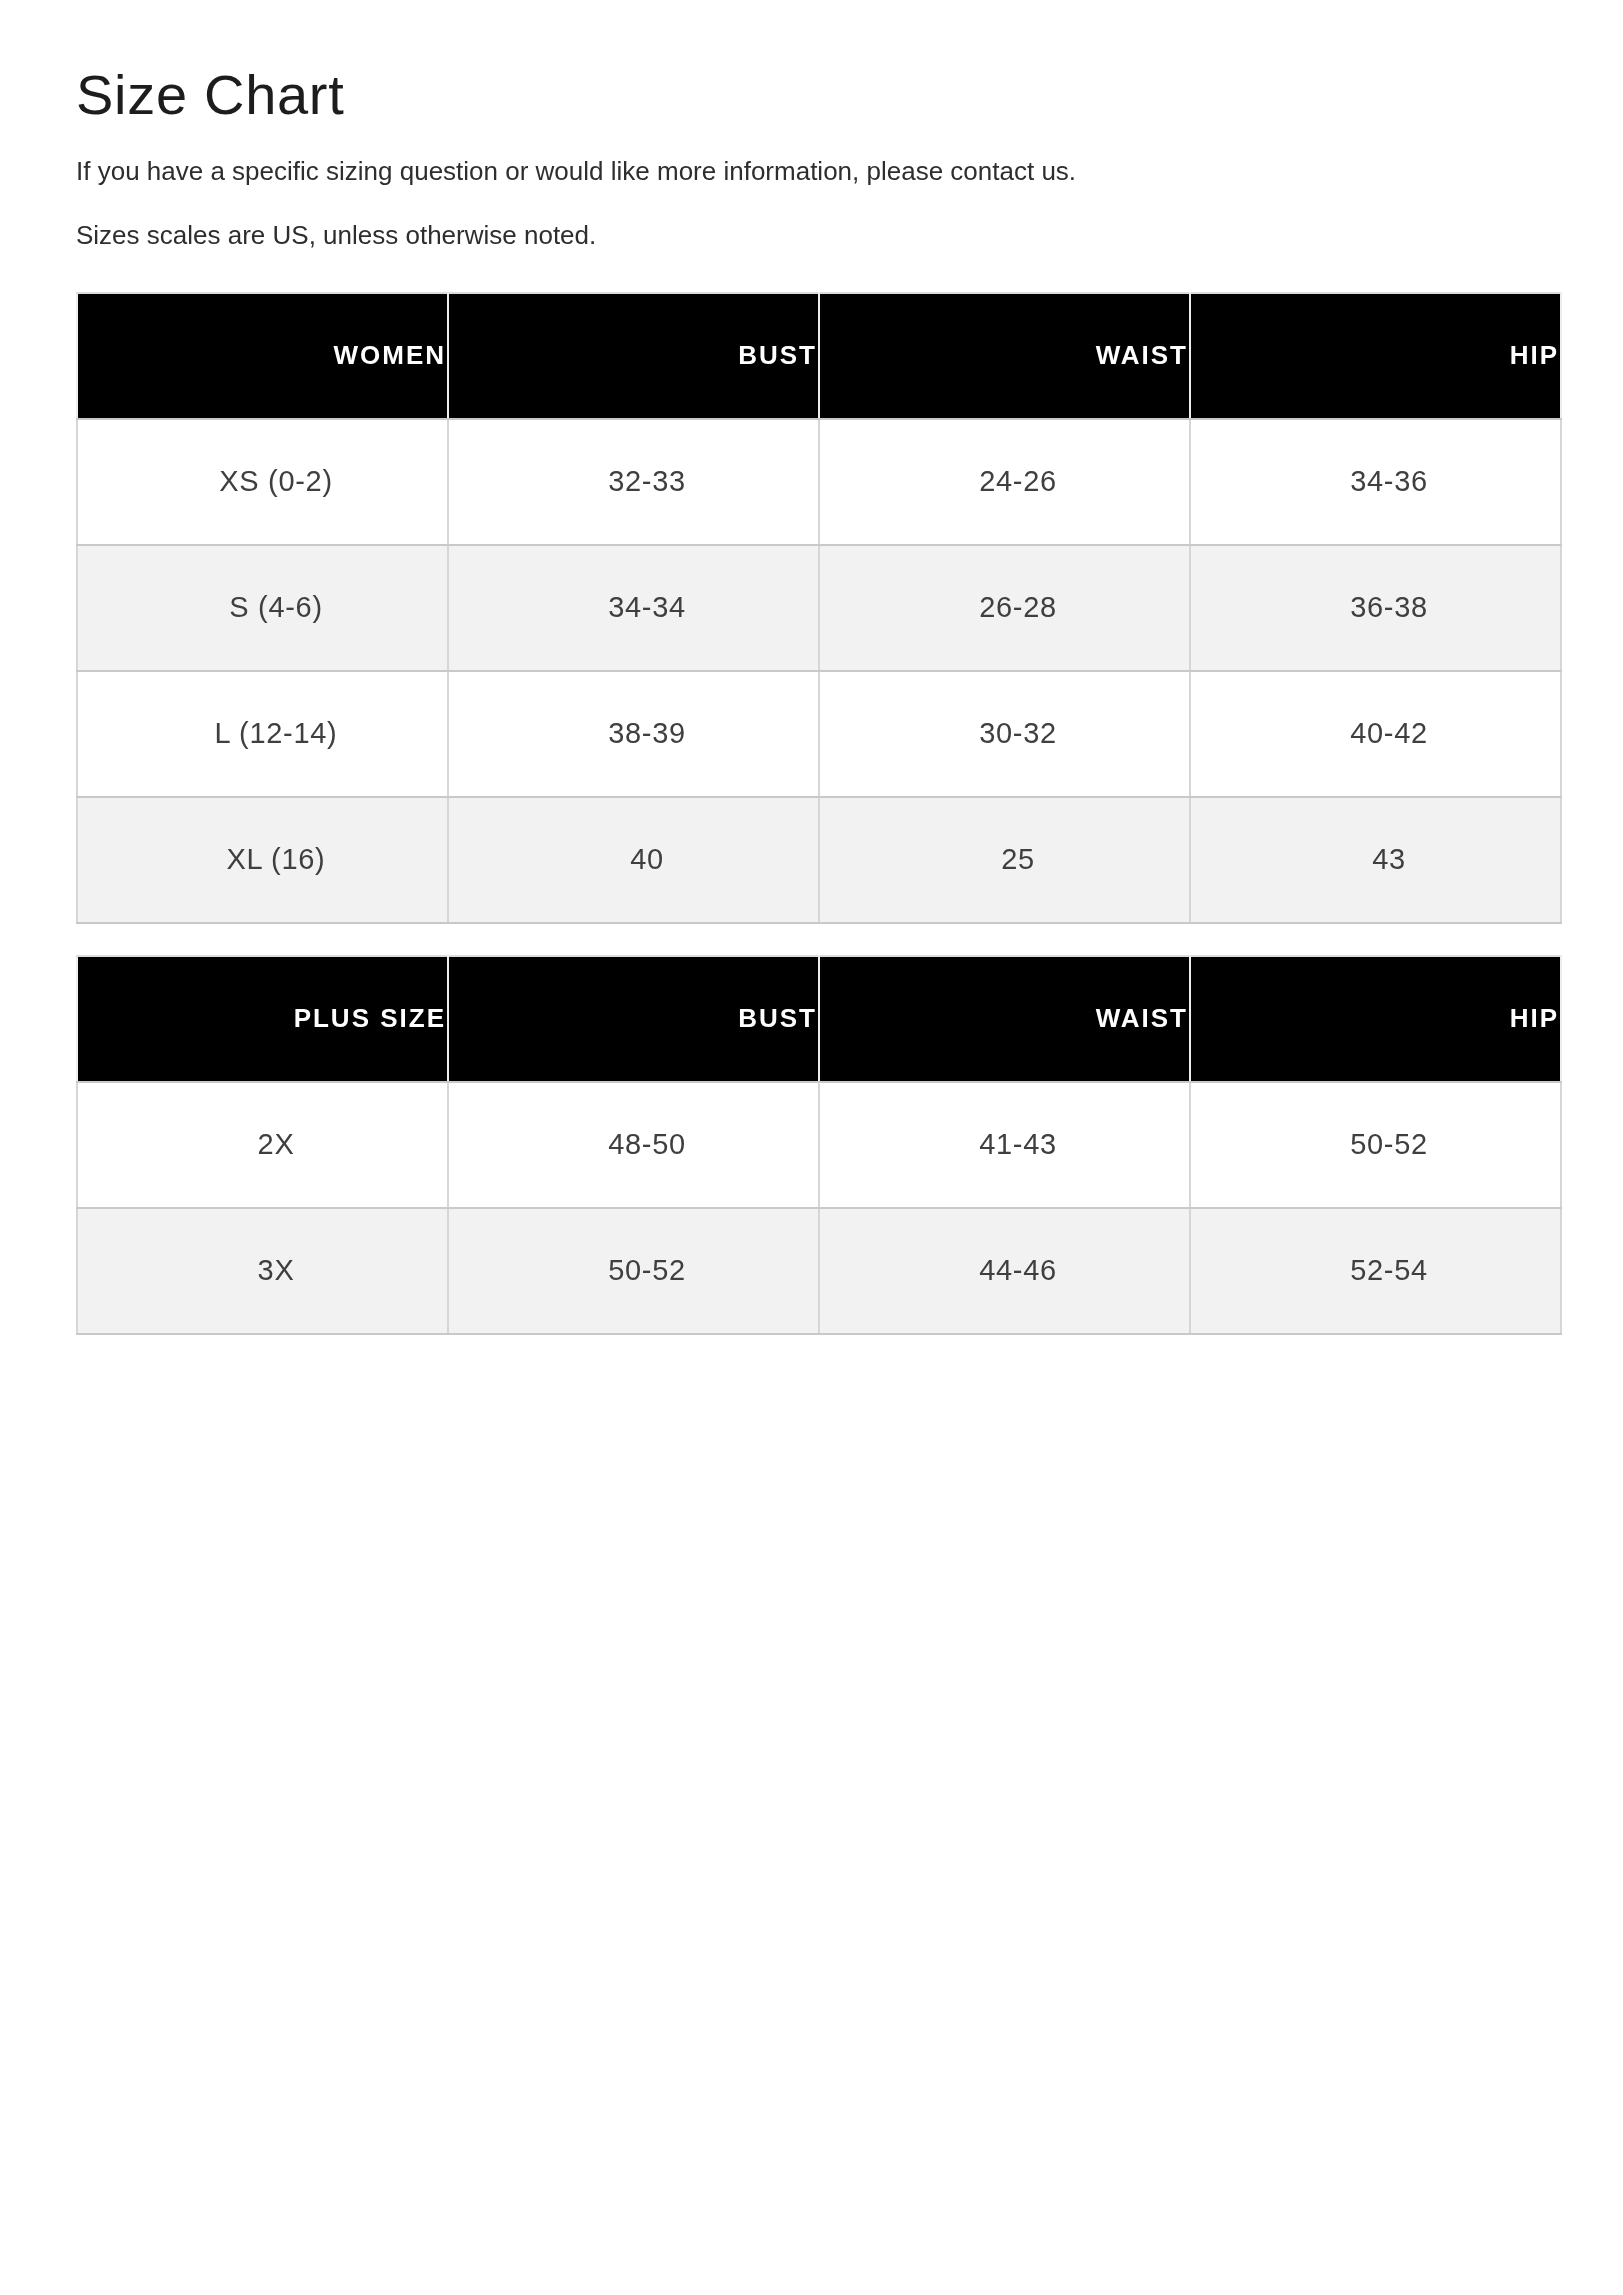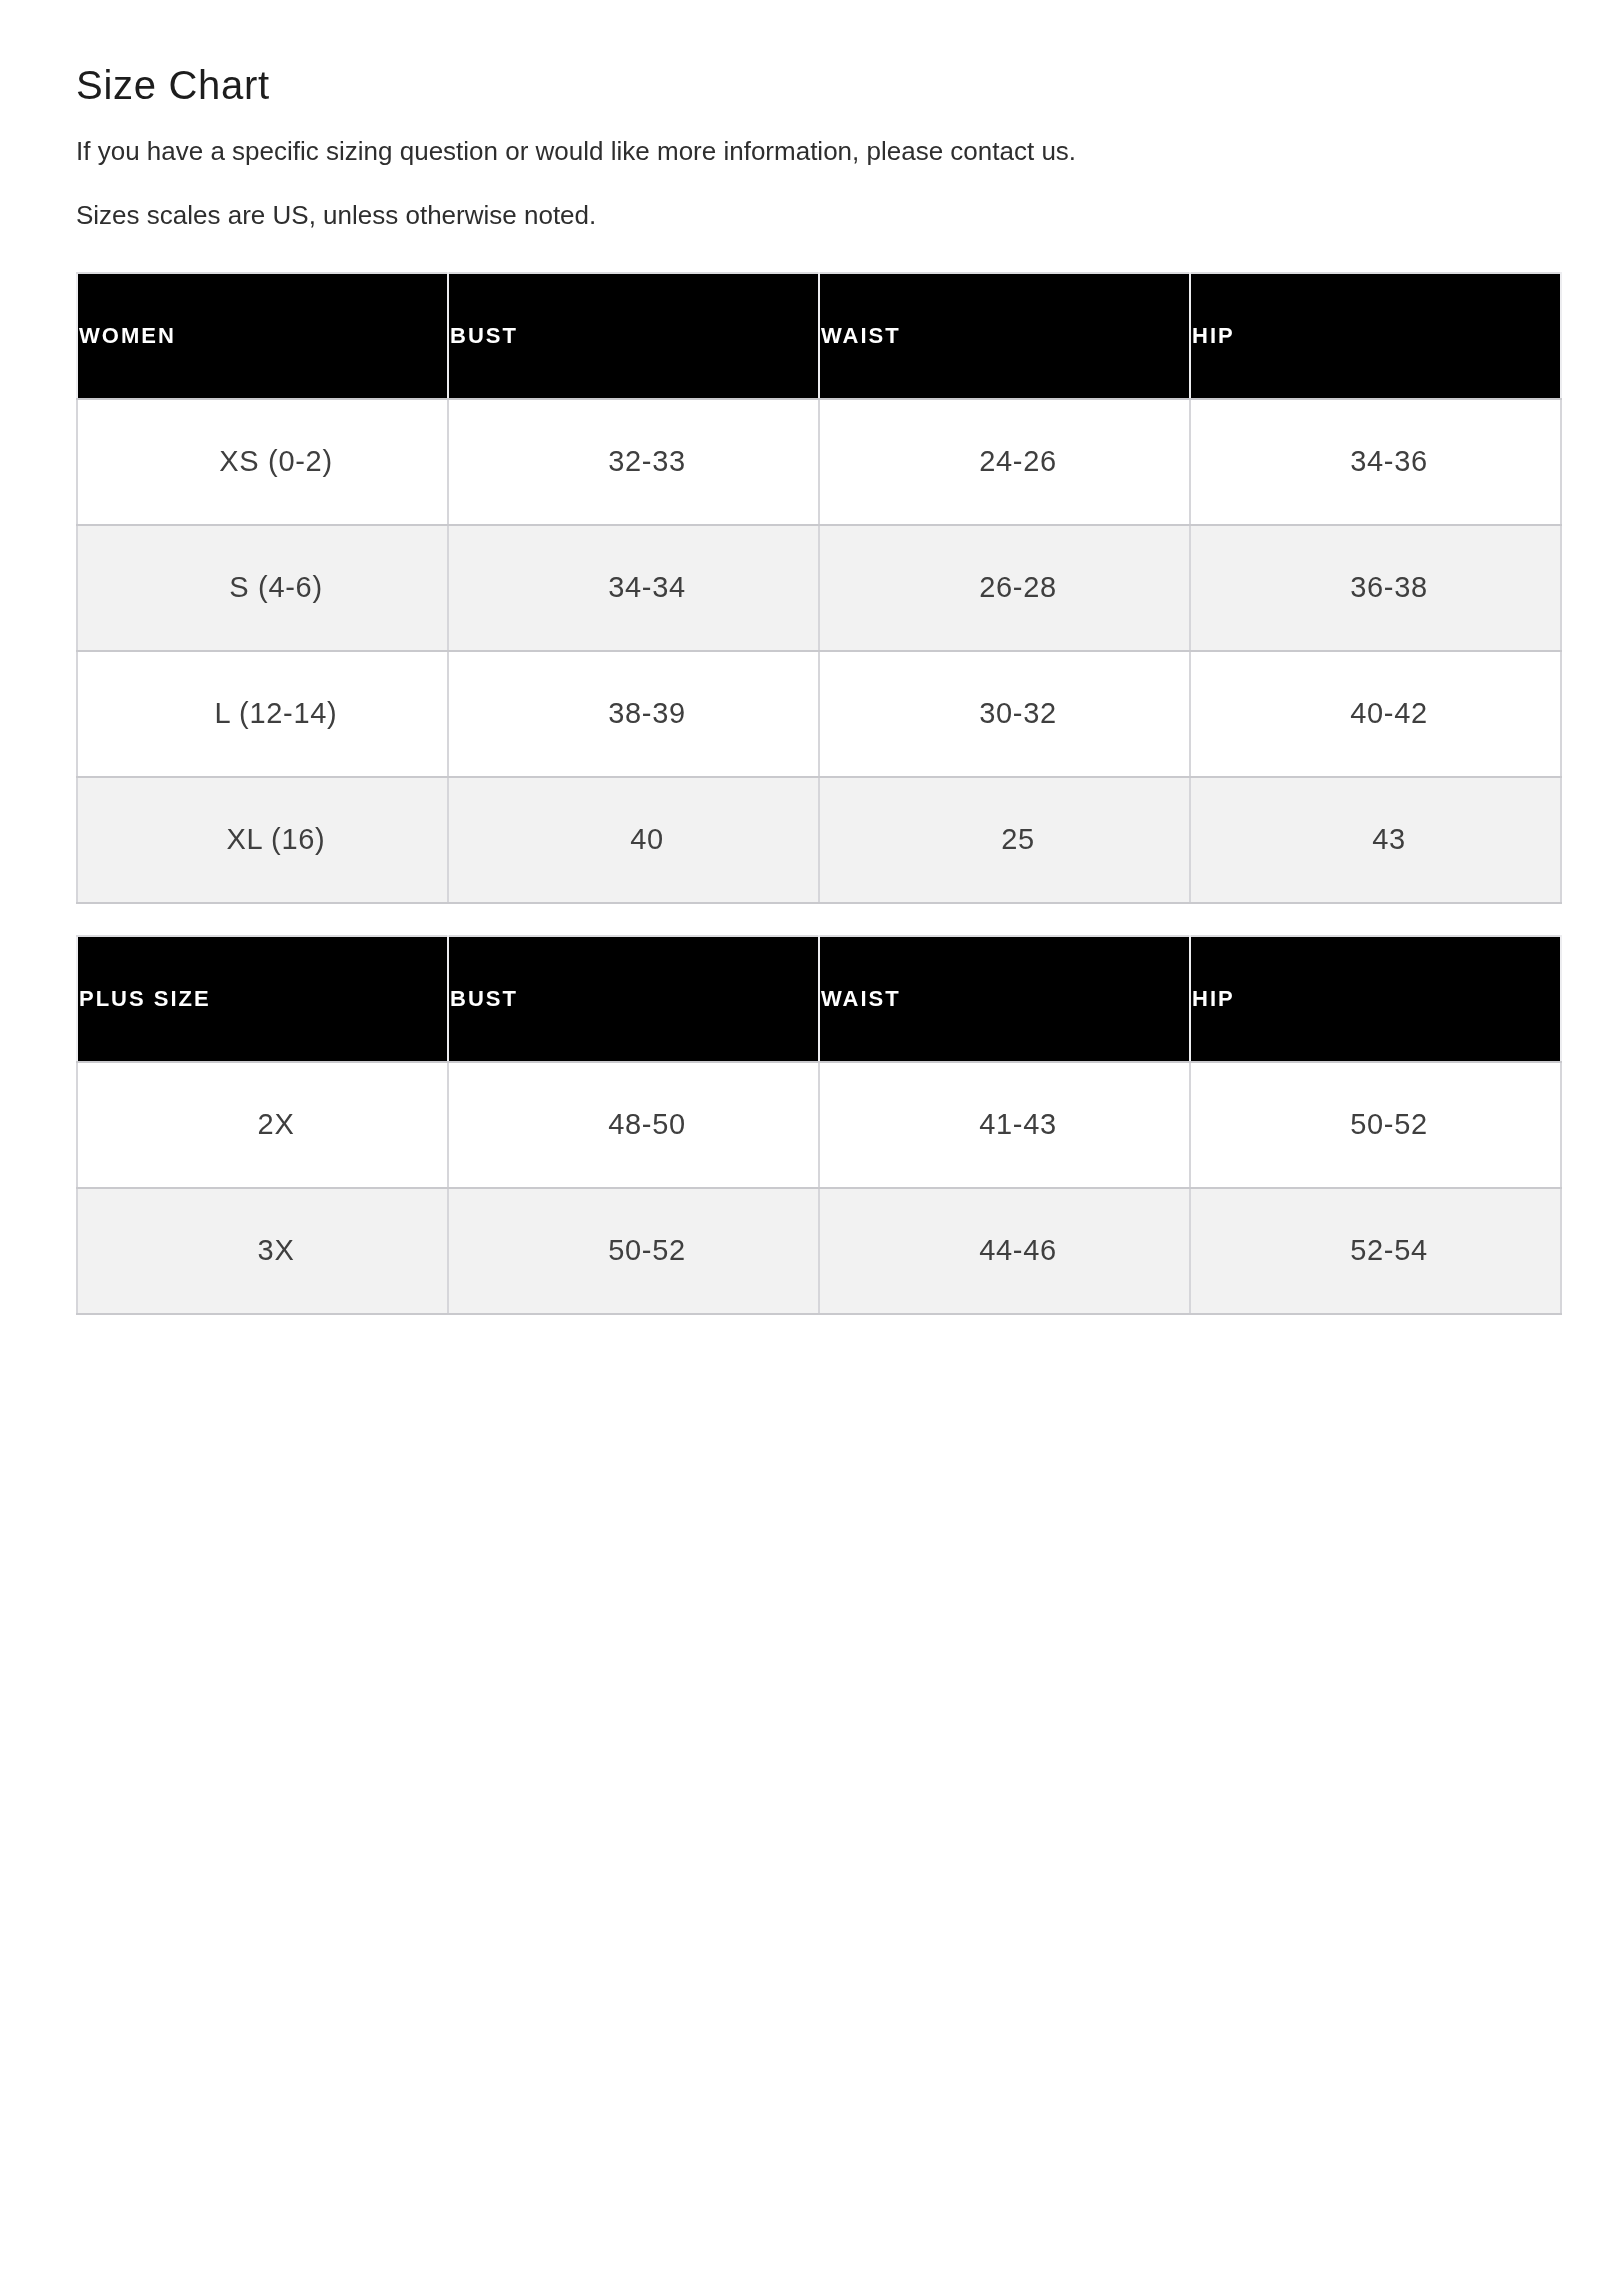--- a/index.html
+++ b/index.html
@@ -22,21 +22,21 @@
   body {
     width: 1624px;
     height: 2295px;
     font-family: "Liberation Sans", "DejaVu Sans", sans-serif;
     box-sizing: border-box;
   }
   .page {
     padding: 60px 62px 0 76px;
   }
   .page-title {
-    font-size: 40px;
+    font-size: 56px;
     font-weight: 400;
     color: var(--title-color, #1d1d1d);
     letter-spacing: 0.7px;
     margin: 0 0 23.6px 0;
     line-height: 1.25;
   }
   .intro-p {
     font-size: 26px;
     line-height: 35px;
     color: var(--body-text, #2e2e2e);
@@ -50,25 +50,25 @@
     border-collapse: collapse;
     table-layout: fixed;
   }
   table.size-table.first {
     margin-bottom: 31px;
   }
   .size-table col { width: 25%; }
   .size-table th {
     background: var(--header-bg, #000000);
     color: var(--header-text, #ffffff);
-    font-size: 22px;
+    font-size: 26px;
     font-weight: 700;
     letter-spacing: 2px;
     height: 122px;
-    text-align: left;
+    text-align: right;
     vertical-align: middle;
     border: 2.6px solid var(--border-h, #c9c9cd);
     border-left-color: var(--header-divider, #ededf0);
     border-right-color: var(--header-divider, #ededf0);
     border-top-color: #dcdcdf;
   }
   .size-table td {
     font-size: 29px;
     font-weight: 400;
     color: var(--cell-text, #3f3f3f);

